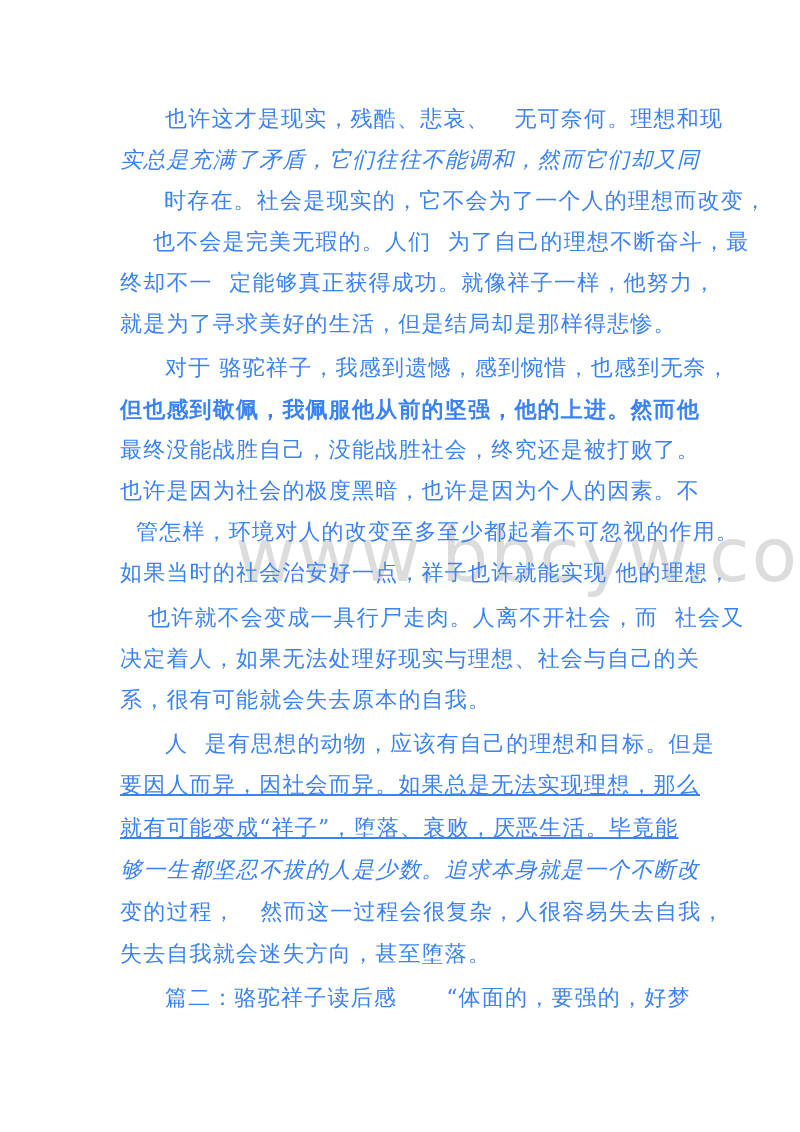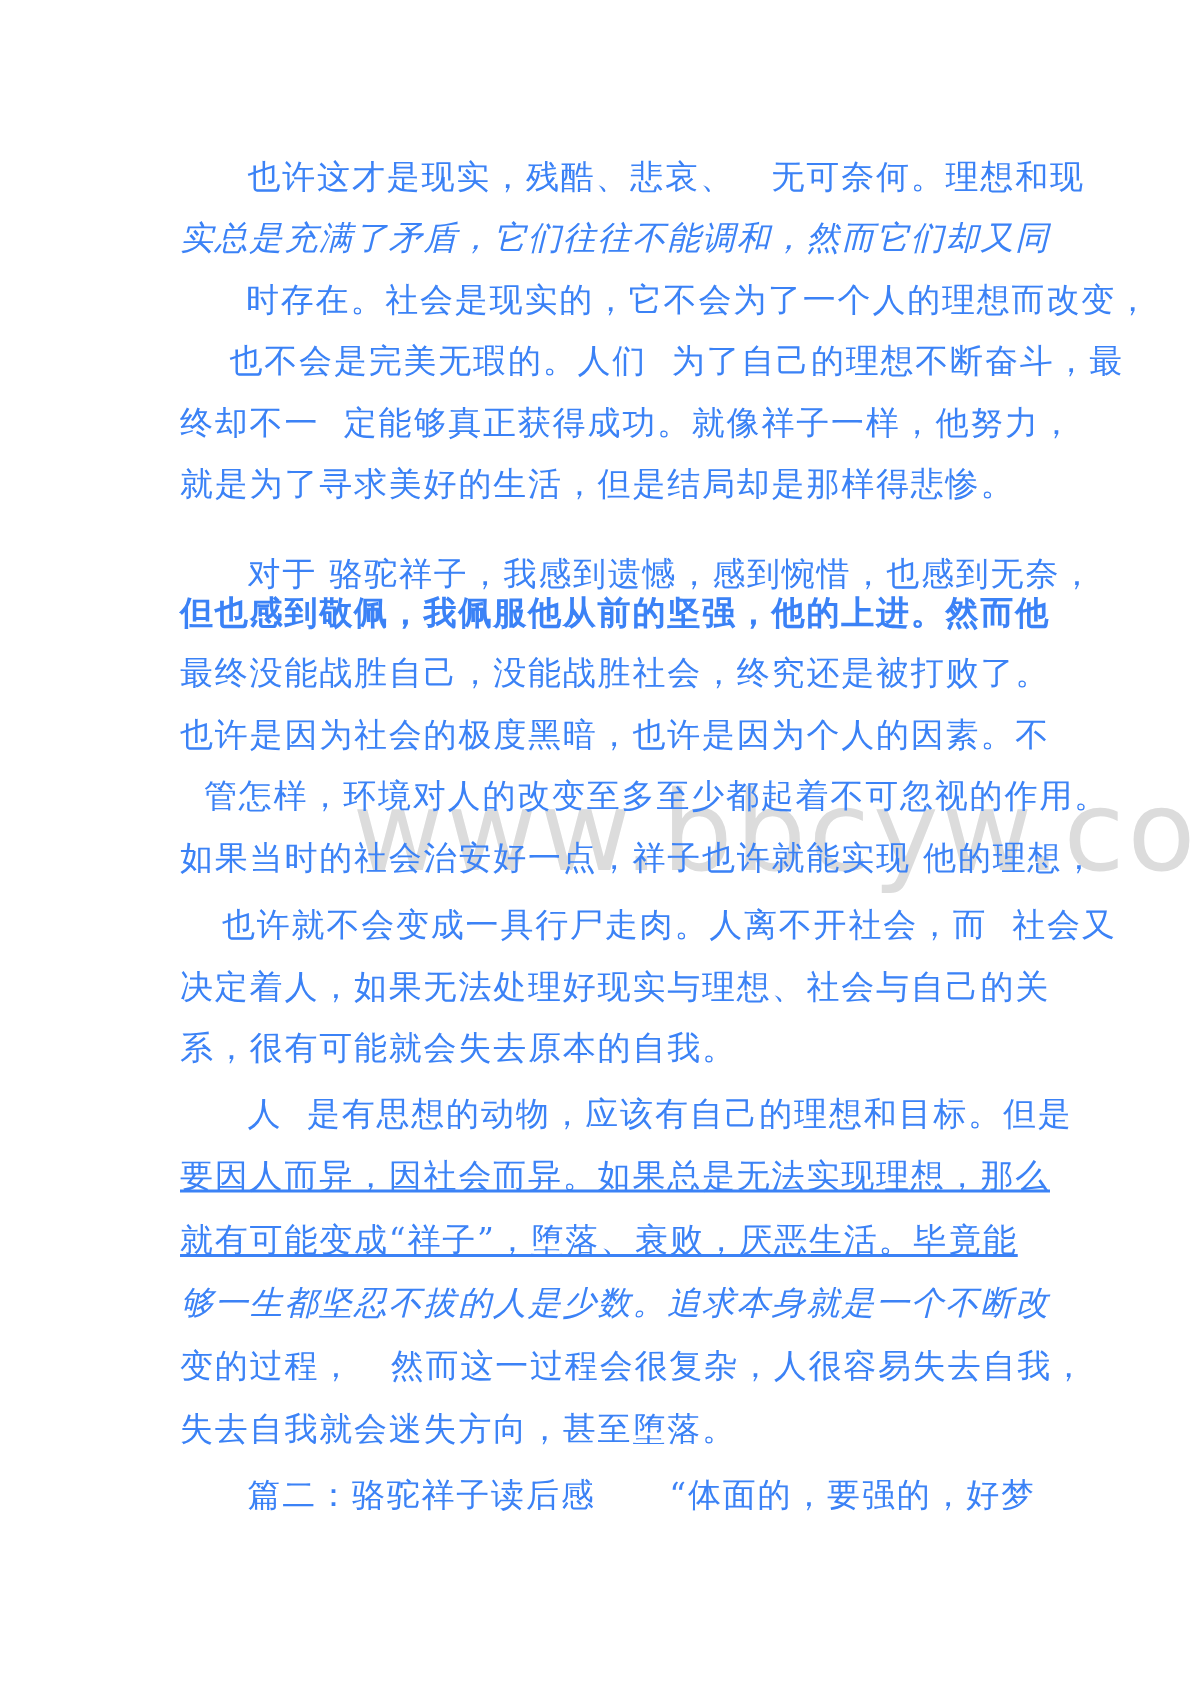--- a/index.html
+++ b/index.html
@@ -34,21 +34,21 @@
 
 <div class="page">
   <div class="watermark">www.bbcyw.com</div>
   <div class="content">
     <div class="line" style="left: 165px; top: 106px;">也许这才是现实，残酷、悲哀、   无可奈何。理想和现</div>
     <div class="line" style="left: 120px; top: 147px; font-style: italic;">实总是充满了矛盾，它们往往不能调和，然而它们却又同</div>
     <div class="line" style="left: 120px; top: 188px; margin-left: 44px;">时存在。社会是现实的，它不会为了一个人的理想而改变，</div>
     <div class="line" style="left: 120px; top: 229px; margin-left: 33px;">也不会是完美无瑕的。人们  为了自己的理想不断奋斗，最</div>
     <div class="line" style="left: 120px; top: 270px;">终却不一  定能够真正获得成功。就像祥子一样，他努力，</div>
     <div class="line" style="left: 120px; top: 311px;">就是为了寻求美好的生活，但是结局却是那样得悲惨。</div>
-    <div class="line" style="left: 165px; top: 371px;">对于 骆驼祥子，我感到遗憾，感到惋惜，也感到无奈，</div>
+    <div class="line" style="left: 165px; top: 355px;">对于 骆驼祥子，我感到遗憾，感到惋惜，也感到无奈，</div>
     <div class="line" style="left: 120px; top: 396px; font-weight: bold;">但也感到敬佩，我佩服他从前的坚强，他的上进。然而他</div>
     <div class="line" style="left: 120px; top: 437px;">最终没能战胜自己，没能战胜社会，终究还是被打败了。</div>
     <div class="line" style="left: 120px; top: 478px;">也许是因为社会的极度黑暗，也许是因为个人的因素。不</div>
     <div class="line" style="left: 136px; top: 519px;">管怎样，环境对人的改变至多至少都起着不可忽视的作用。</div>
     <div class="line" style="left: 120px; top: 560px;">如果当时的社会治安好一点，祥子也许就能实现 他的理想，</div>
     <div class="line" style="left: 120px; top: 605px; margin-left: 28px;">也许就不会变成一具行尸走肉。人离不开社会，而  社会又</div>
     <div class="line" style="left: 120px; top: 646px;">决定着人，如果无法处理好现实与理想、社会与自己的关</div>
     <div class="line" style="left: 120px; top: 687px;">系，很有可能就会失去原本的自我。</div>
     <div class="line" style="left: 165px; top: 731px;">人  是有思想的动物，应该有自己的理想和目标。但是</div>
     <div class="line" style="left: 120px; top: 772px; text-decoration: underline;">要因人而异，因社会而异。如果总是无法实现理想，那么</div>

